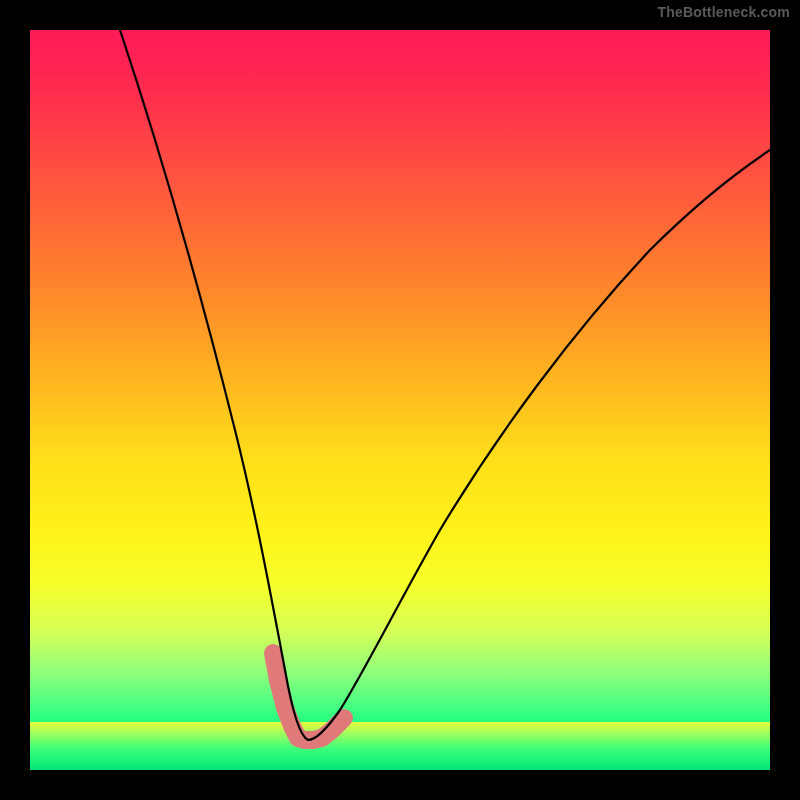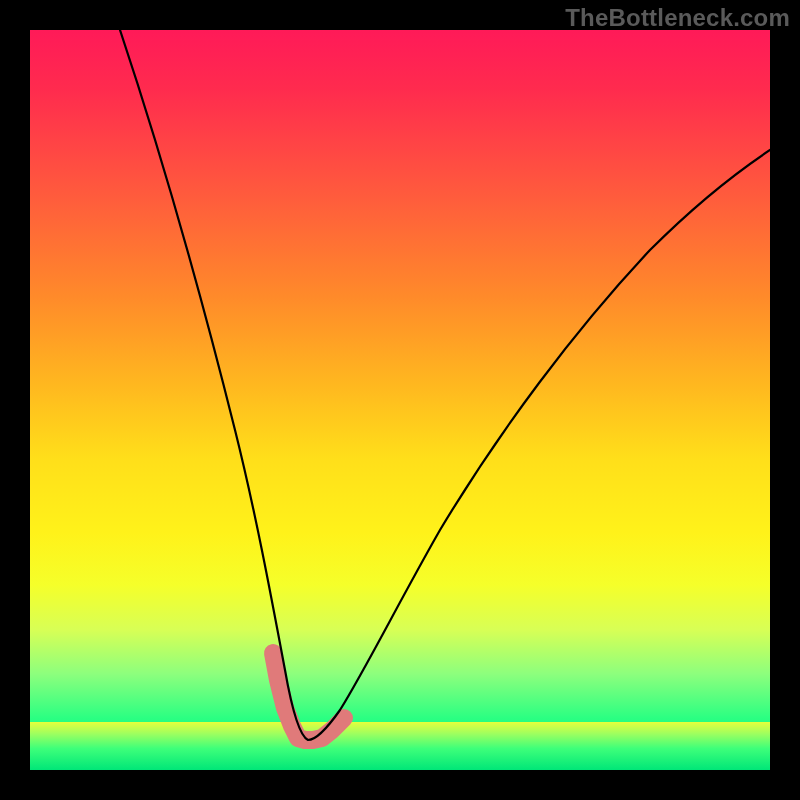--- a/index.html
+++ b/index.html
@@ -15,21 +15,21 @@
     position: relative;
     width: 800px;
     height: 800px;
     background: #000;
   }
   .watermark {
     position: absolute;
     top: 4px;
     right: 10px;
     color: #5a5a5a;
-    font-size: 24px;
+    font-size: 14px;
     font-weight: 600;
     letter-spacing: 0.2px;
     z-index: 50;
     user-select: none;
   }
   .plot-area {
     position: absolute;
     left: 30px;
     top: 30px;
     width: 740px;

